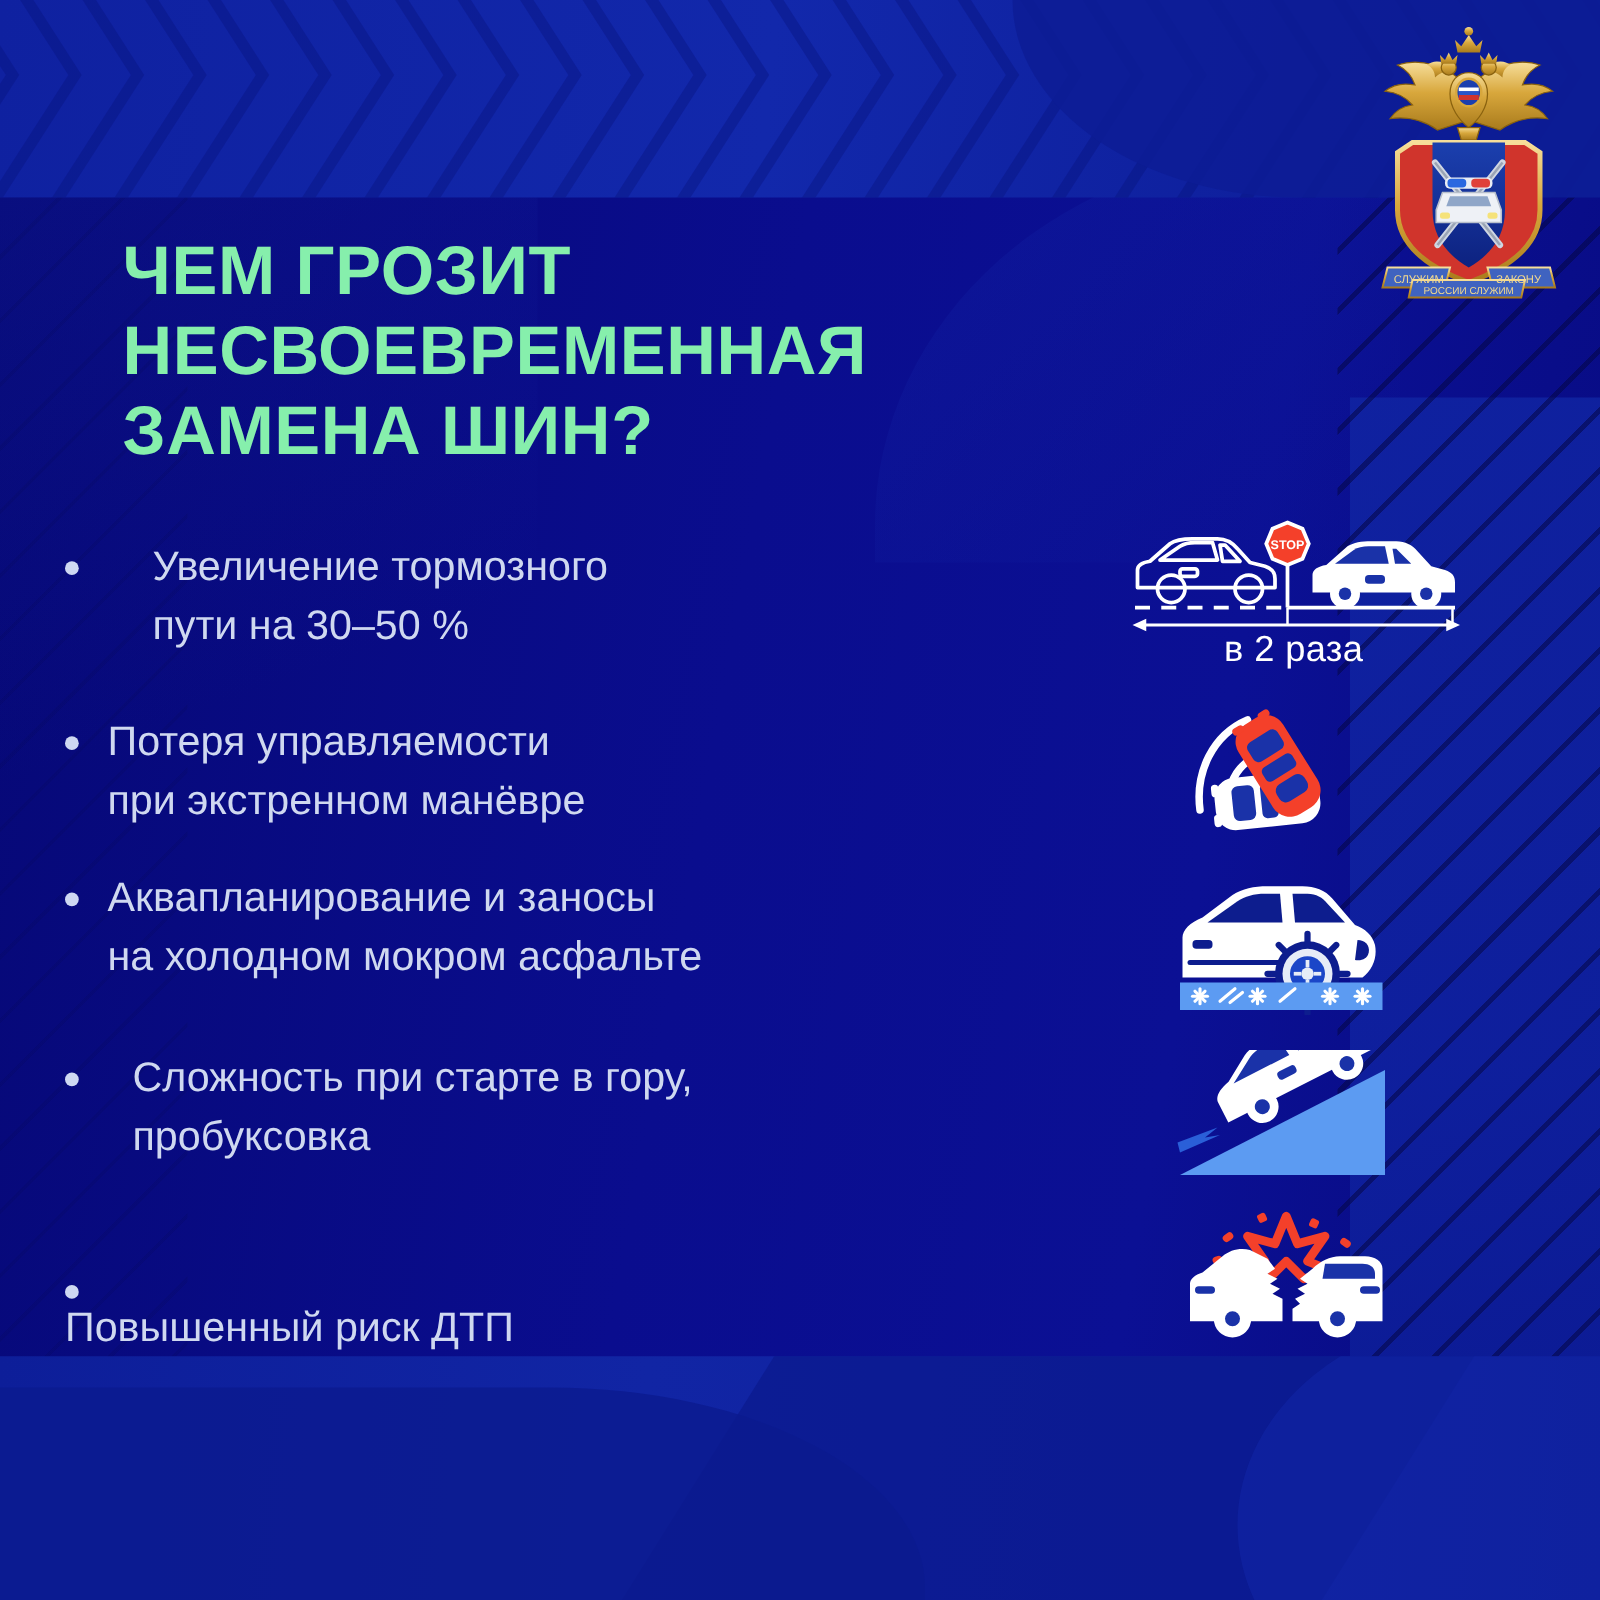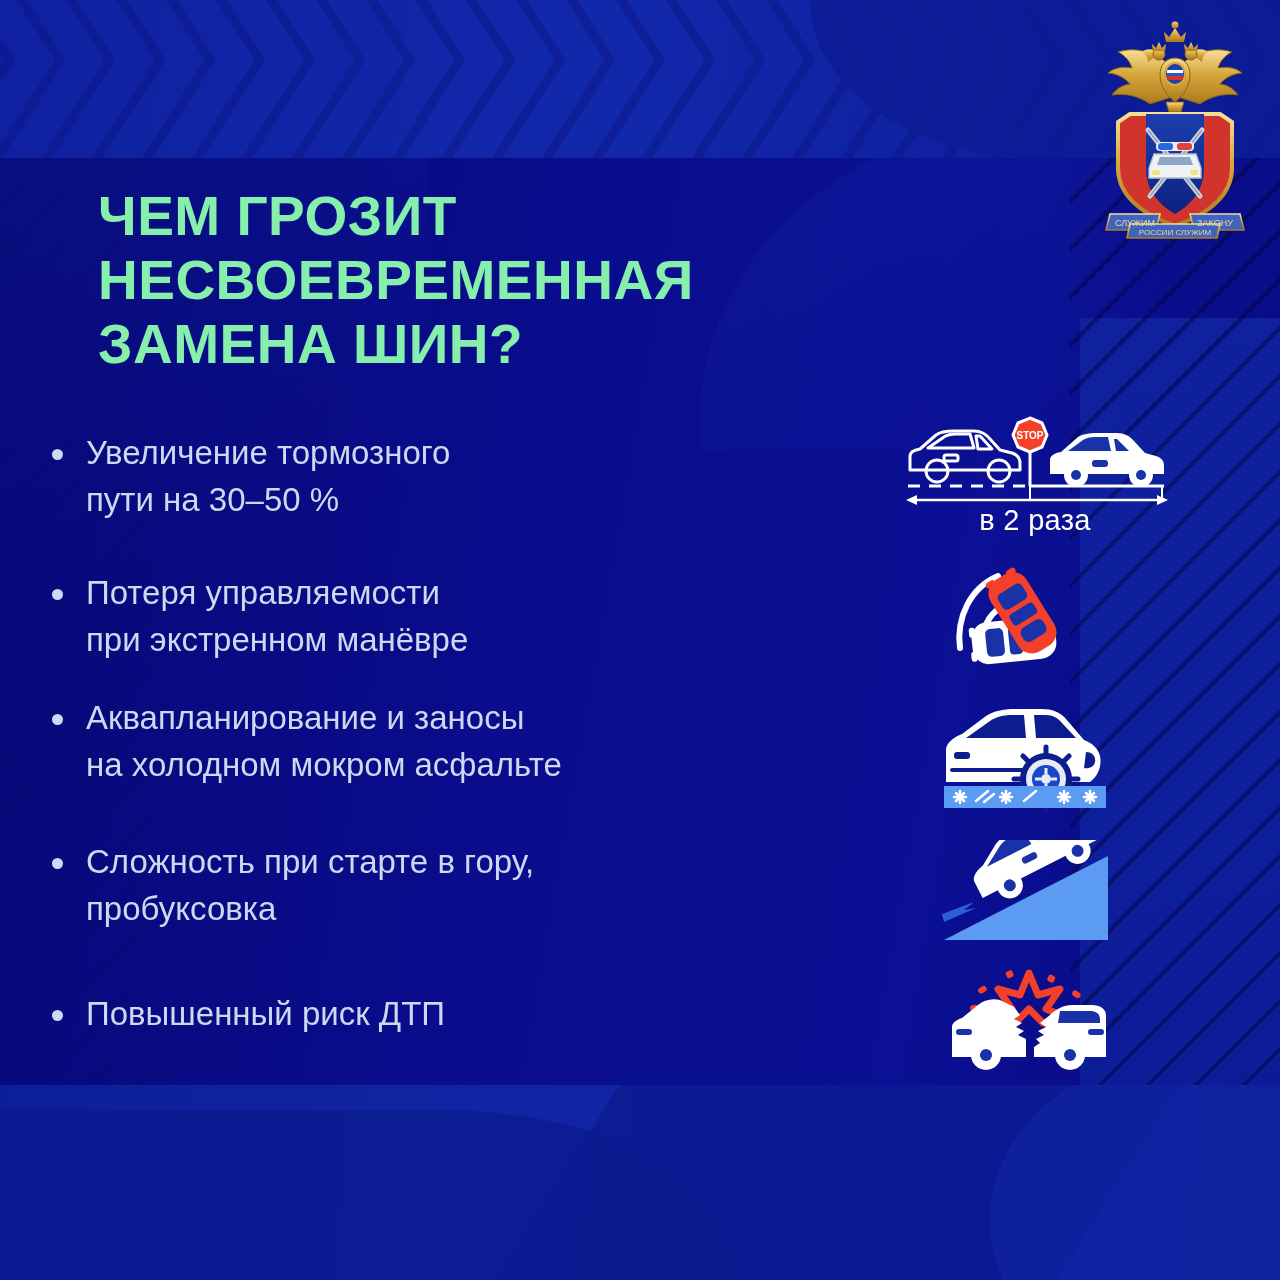--- a/index.html
+++ b/index.html
@@ -308,45 +308,45 @@
   </div>
 
   <div class="title">
     <span class="tline">ЧЕМ ГРОЗИТ</span>
     <span class="tline">НЕСВОЕВРЕМЕННАЯ</span>
     <span class="tline">ЗАМЕНА ШИН?</span>
   </div>
 
   <div class="bullets">
 
-    <div class="bullet-row" style="">
+    <div class="bullet-row" style="gap:36px;">
       <span class="bullet-dot"></span>
       <span class="bullet-text">Увеличение тормозного
 пути на 30–50 %</span>
     </div>
 
     <div class="bullet-row" style="margin-bottom:32px;">
       <span class="bullet-dot"></span>
       <span class="bullet-text">Потеря управляемости
 при экстренном манёвре</span>
     </div>
 
     <div class="bullet-row" style="margin-bottom:50px;">
       <span class="bullet-dot"></span>
       <span class="bullet-text">Аквапланирование и заносы
 на холодном мокром асфальте</span>
     </div>
 
-    <div class="bullet-row" style="margin-bottom:58px;">
+    <div class="bullet-row" style="margin-bottom:76px;gap:20px;">
       <span class="bullet-dot"></span>
       <span class="bullet-text">Сложность при старте в гору,
 пробуксовка</span>
     </div>
 
-    <div class="bullet-row" style="margin-bottom:0;">
+    <div class="bullet-row" style="margin-bottom:0;flex-direction:column;">
       <span class="bullet-dot"></span>
       <span class="bullet-text">Повышенный риск ДТП</span>
     </div>
   </div>
 
   <div class="icon-col">
 
     <div class="icon-block" style="left:900px; top:408px; width:270px; height:120px;">
       <svg viewBox="0 0 270 120" width="270" height="120">
 

